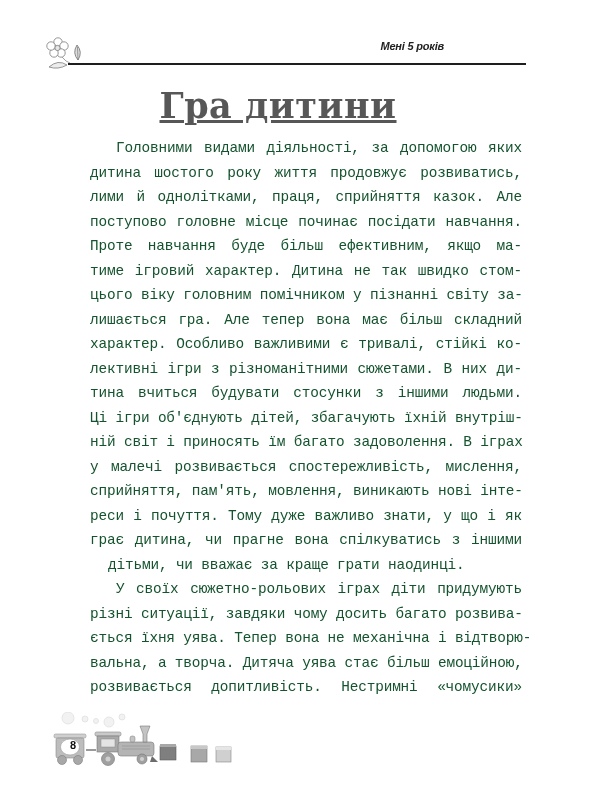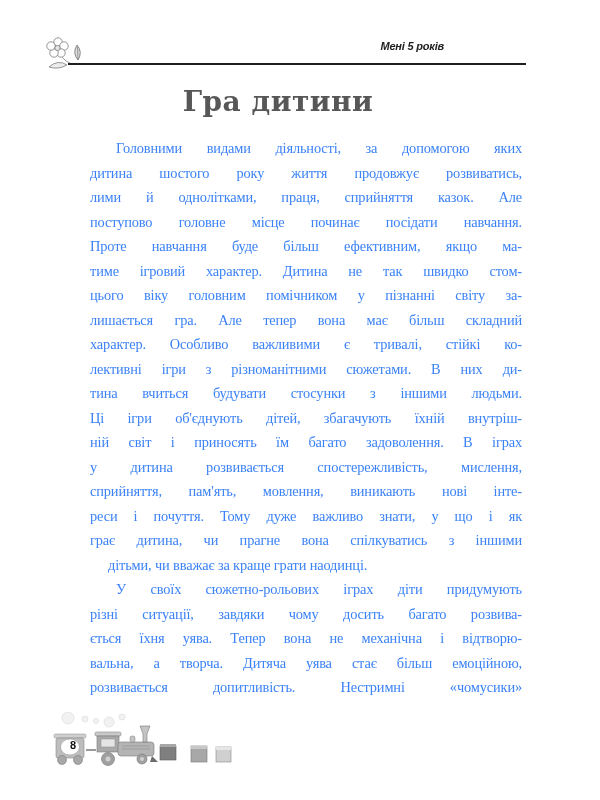--- a/index.html
+++ b/index.html
@@ -48,37 +48,38 @@
     color: #222;
     letter-spacing: -0.2px;
   }
   .chapter-title {
     position: absolute;
     left: 0;
     width: 556px;
     top: 85px;
     text-align: center;
     font-family: "DejaVu Serif", serif;
-    font-size: 28px;
+    font-size: 35px;
     font-weight: bold;
     color: #575757;
     letter-spacing: 0.5px;
+    text-decoration: underline;
   }
   .body-text {
     position: absolute;
     left: 90px;
     top: 136px;
     width: 432px;
   }
   .line {
     height: 24.5px;
     line-height: 24.5px;
-    font-family: Liberation Serif, serif;
+    font-family: Liberation Mono, monospace;
     font-size: 14.4px;
-    color: #3b82f6;
+    color: #14532d;
     white-space: nowrap;
     text-align: justify;
     text-align-last: justify;
     letter-spacing: -0.15px;
   }
   .line.indent {
     padding-left: 26px;
   }
   .line.last {
     text-align-last: left;
@@ -138,21 +139,21 @@
     <div class="line">поступово головне місце починає посідати навчання.</div>
     <div class="line">Проте навчання буде більш ефективним, якщо ма-</div>
     <div class="line">тиме ігровий характер. Дитина не так швидко стом-</div>
     <div class="line">цього віку головним помічником у пізнанні світу за-</div>
     <div class="line">лишається гра. Але тепер вона має більш складний</div>
     <div class="line">характер. Особливо важливими є тривалі, стійкі ко-</div>
     <div class="line">лективні ігри з різноманітними сюжетами. В них ди-</div>
     <div class="line">тина вчиться будувати стосунки з іншими людьми.</div>
     <div class="line">Ці ігри об'єднують дітей, збагачують їхній внутріш-</div>
     <div class="line">ній світ і приносять їм багато задоволення. В іграх</div>
-    <div class="line">у дитина розвивається спостережливість, мислення,</div>
+    <div class="line">у малечі розвивається спостережливість, мислення,</div>
     <div class="line">сприйняття, пам'ять, мовлення, виникають нові інте-</div>
     <div class="line">реси і почуття. Тому дуже важливо знати, у що і як</div>
     <div class="line">грає дитина, чи прагне вона спілкуватись з іншими</div>
     <div class="line last">дітьми, чи вважає за краще грати наодинці.</div>
     <div class="line indent">У своїх сюжетно-рольових іграх діти придумують</div>
     <div class="line">різні ситуації, завдяки чому досить багато розвива-</div>
     <div class="line">ється їхня уява. Тепер вона не механічна і відтворю-</div>
     <div class="line">вальна, а творча. Дитяча уява стає більш емоційною,</div>
     <div class="line">розвивається допитливість. Нестримні «чомусики»</div>
   </div>

